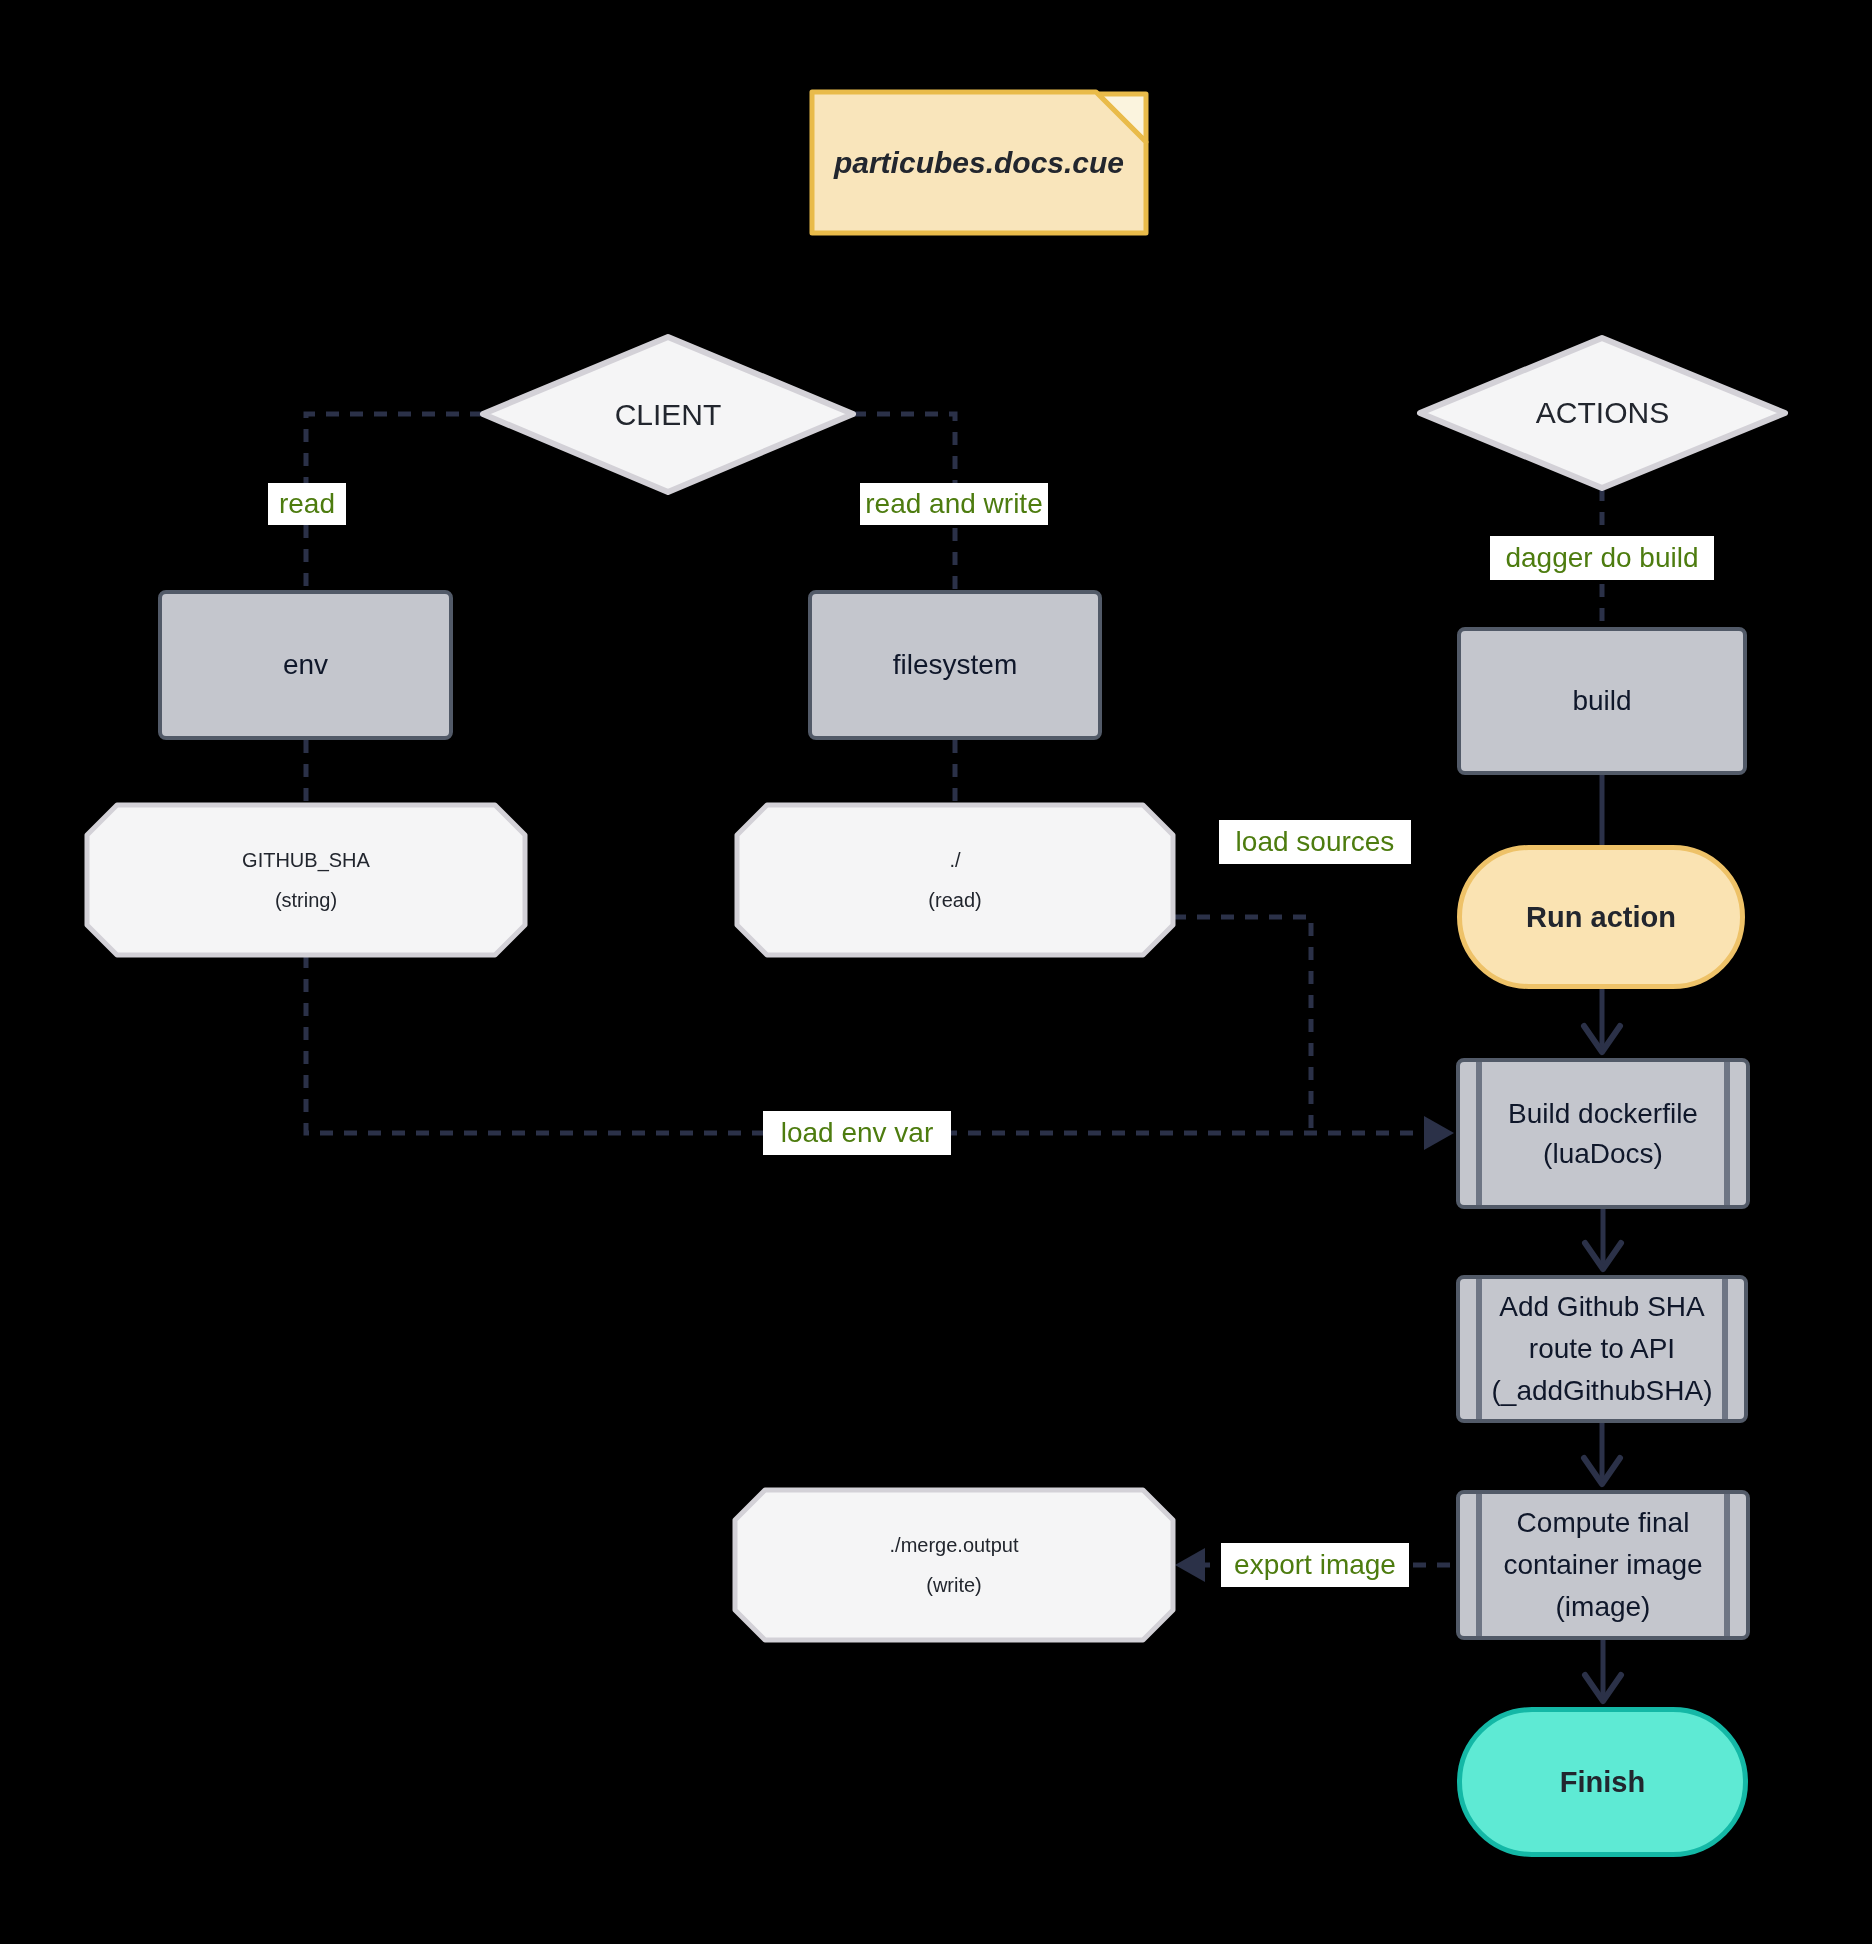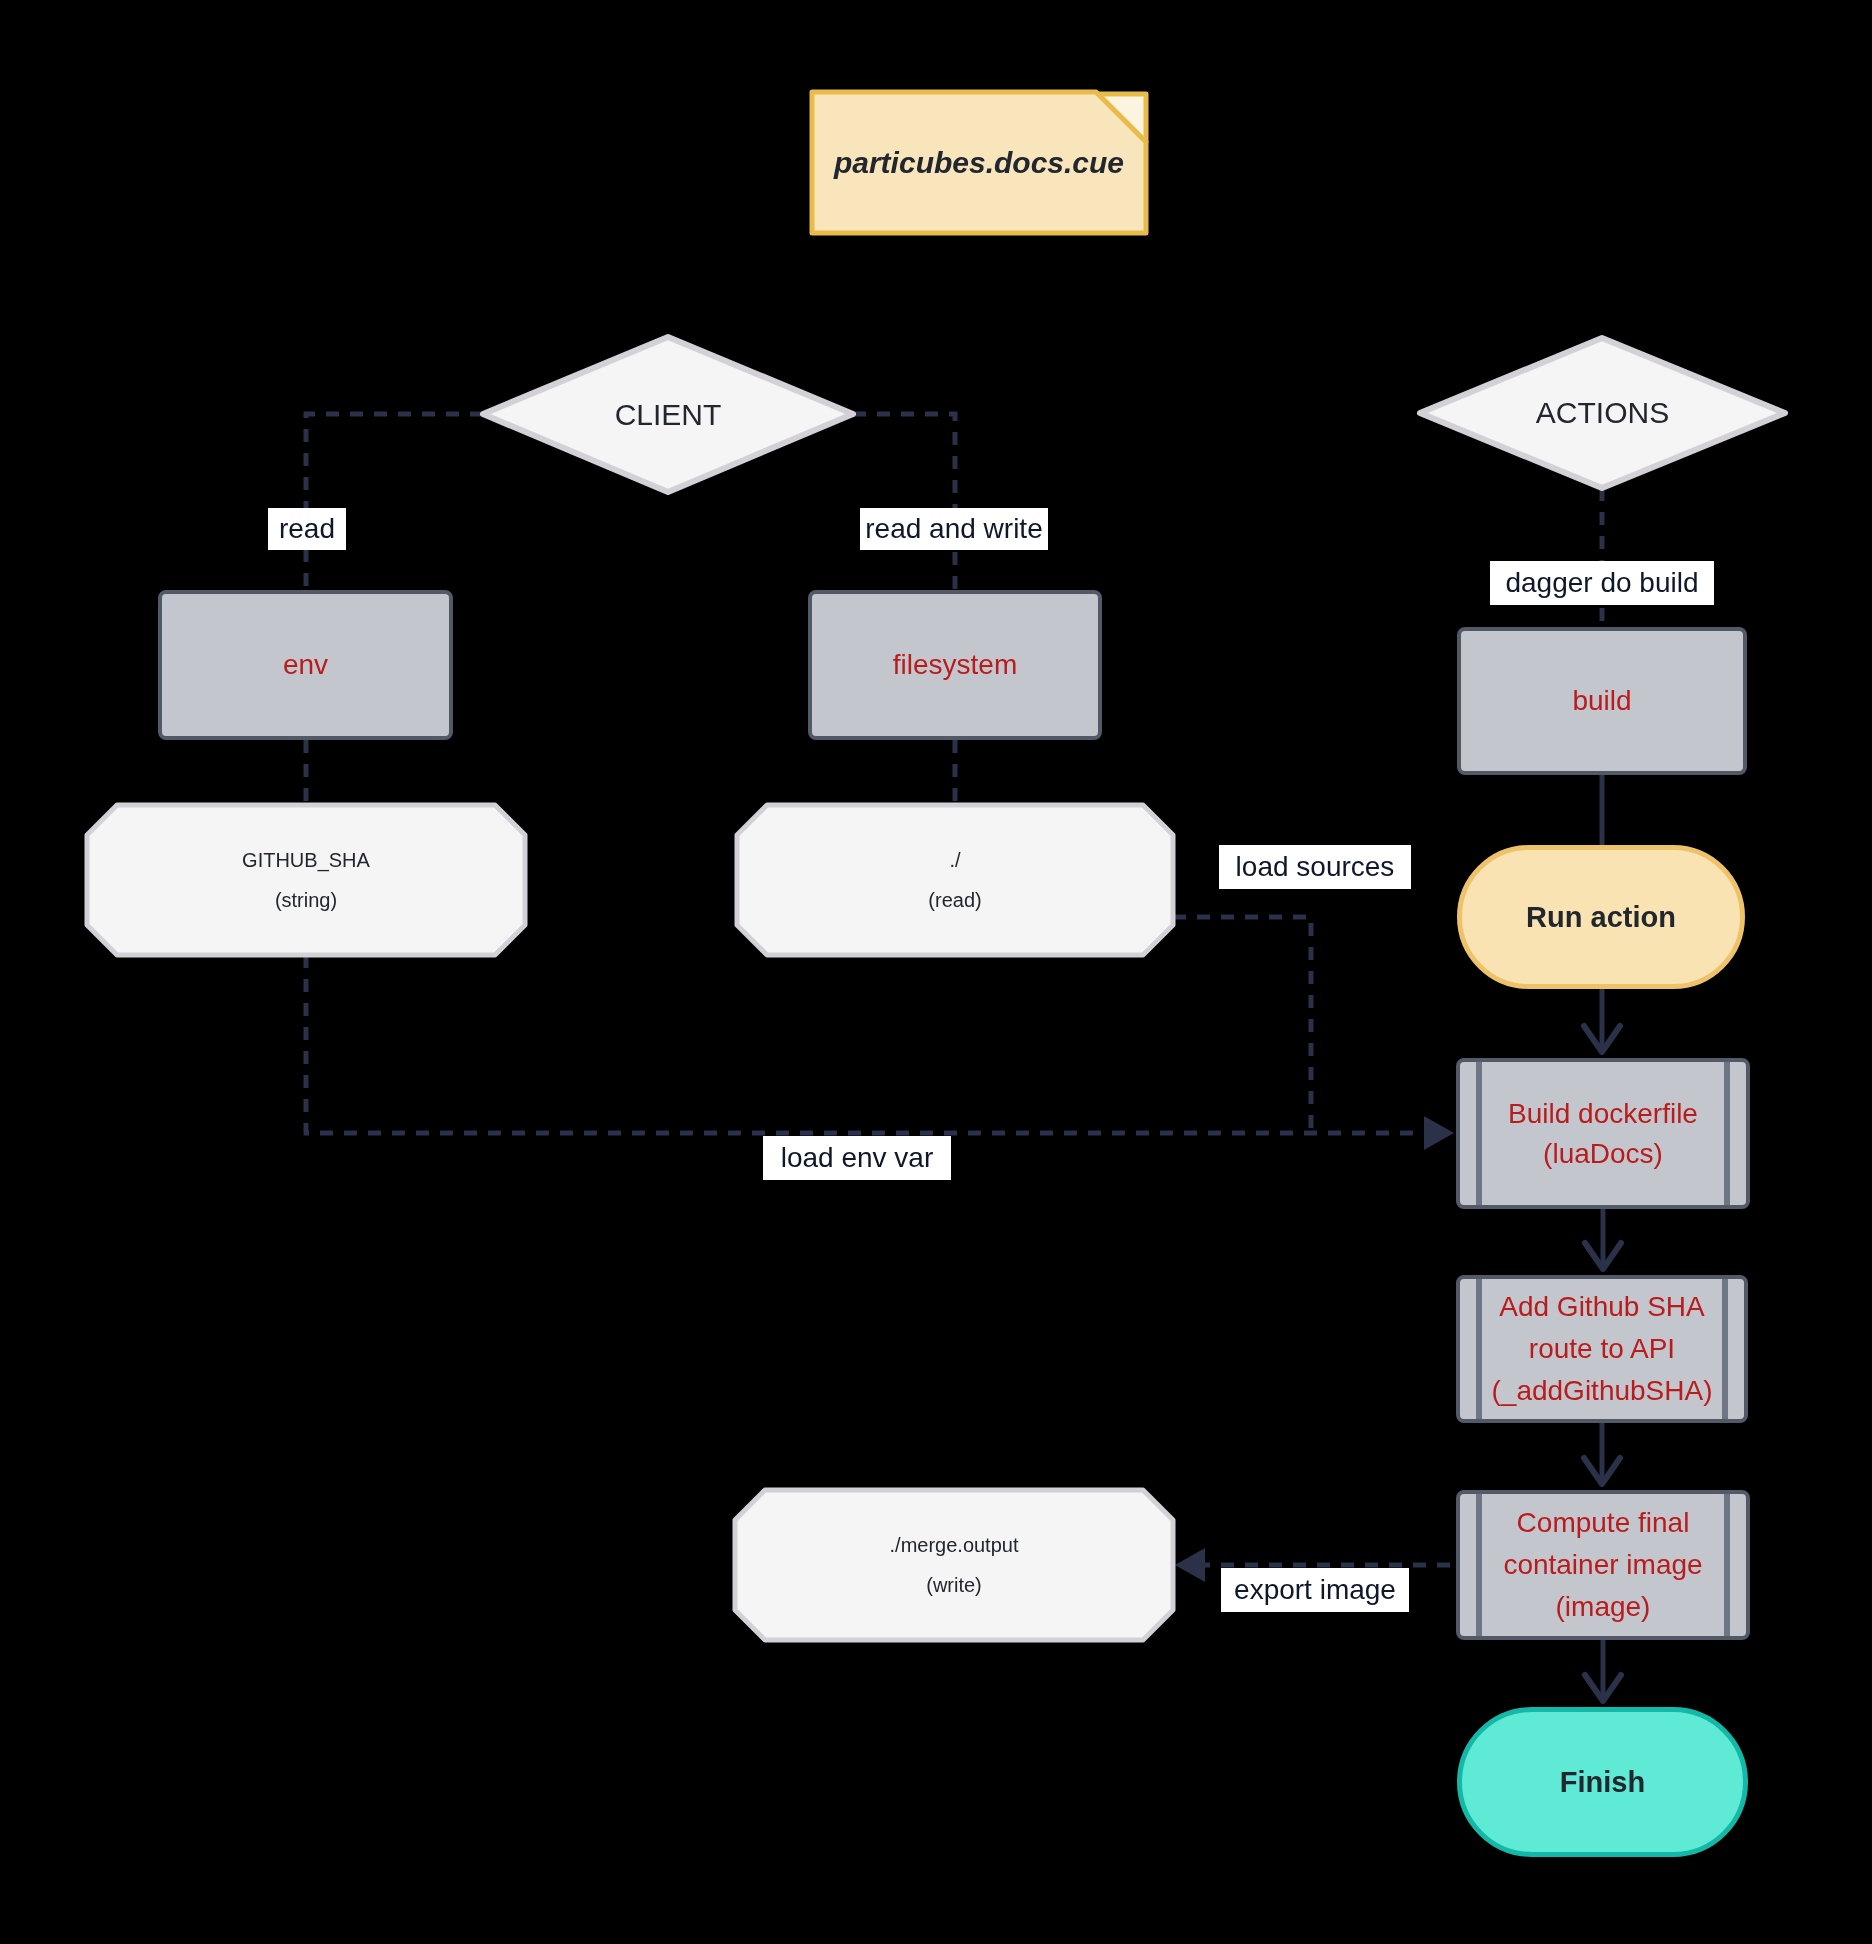--- a/index.html
+++ b/index.html
@@ -16,40 +16,40 @@
     position:absolute; z-index:2;
     display:flex; align-items:center; justify-content:center;
     text-align:center; white-space:pre-line;
     font-size:20px; line-height:40px; color:#22262e;
   }
   .box {
     position:absolute; z-index:2; box-sizing:border-box;
     background:#c4c6cd; border:4px solid #525a68; border-radius:8px;
     display:flex; align-items:center; justify-content:center;
     text-align:center; white-space:pre-line;
-    font-size:28px; line-height:40px; color:#b91c1c;
+    font-size:28px; line-height:40px; color:#0f172a;
   }
   .subroutine { border-radius:8px; }
   .subroutine::before, .subroutine::after {
     content:""; position:absolute; top:0; bottom:0; width:6px; background:#6e7584;
   }
   .subroutine::before { left:16px; }
   .subroutine::after  { right:16px; }
   .pill {
     position:absolute; z-index:2; box-sizing:border-box;
     border-radius:80px; display:flex; align-items:center; justify-content:center;
     font-size:29px; font-weight:700; color:#22262e; text-align:center;
   }
   .pill-yellow { background:#fae3b2; border:5px solid #eec268; }
   .pill-green  { background:#5eead4; border:5px solid #14b8a6; }
   .edge-label {
     position:absolute; z-index:3;
-    background:#ffffff; color:#0f172a;
+    background:#ffffff; color:#4d7c0f;
     display:flex; align-items:center; justify-content:center;
-    font-size:28px; white-space:nowrap;margin-top:25px;
+    font-size:28px; white-space:nowrap;
   }
   .note-title {
     position:absolute; z-index:2;
     display:flex; align-items:center; justify-content:center;
     font-size:30px; font-weight:700; font-style:italic; color:#22262e;
   }
   .diamond-label { font-size:30px; }
 </style>
 </head>
 <body>

